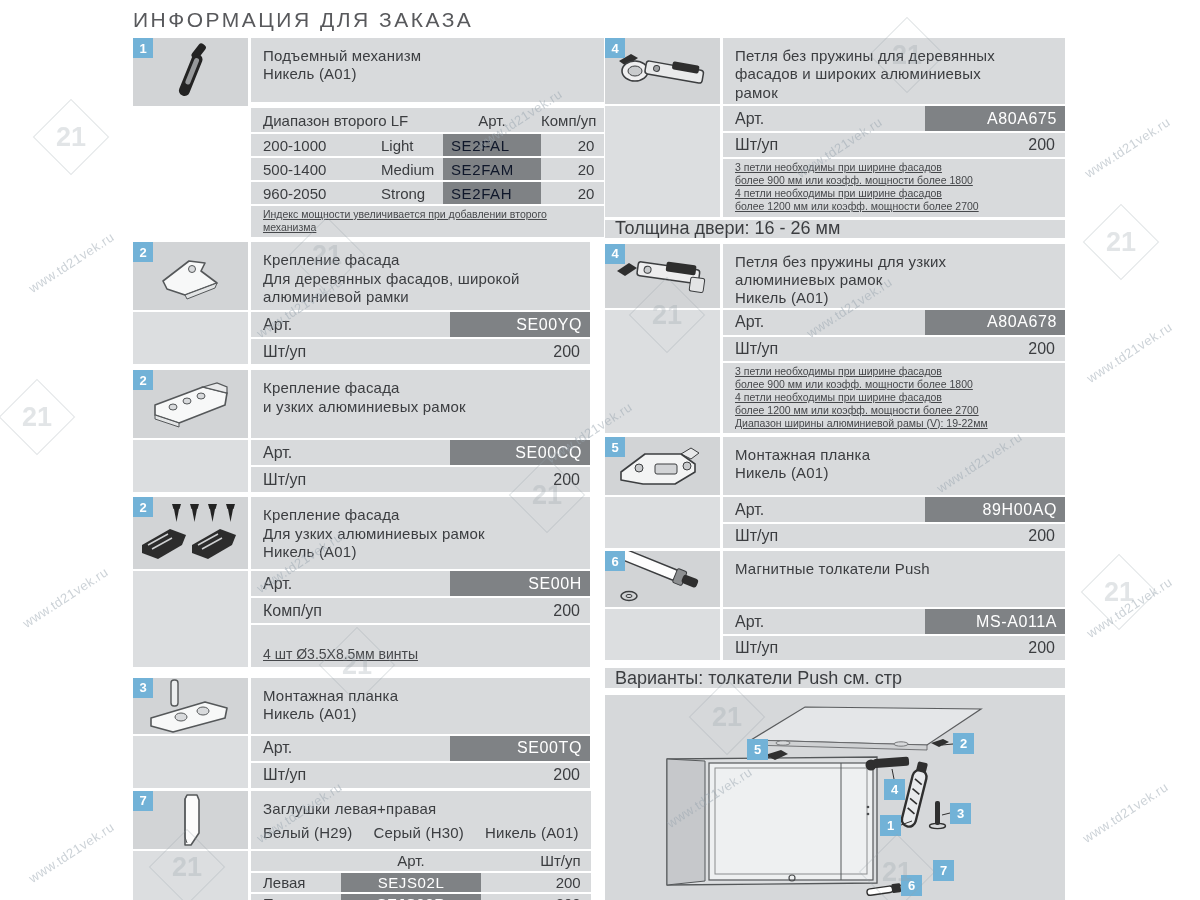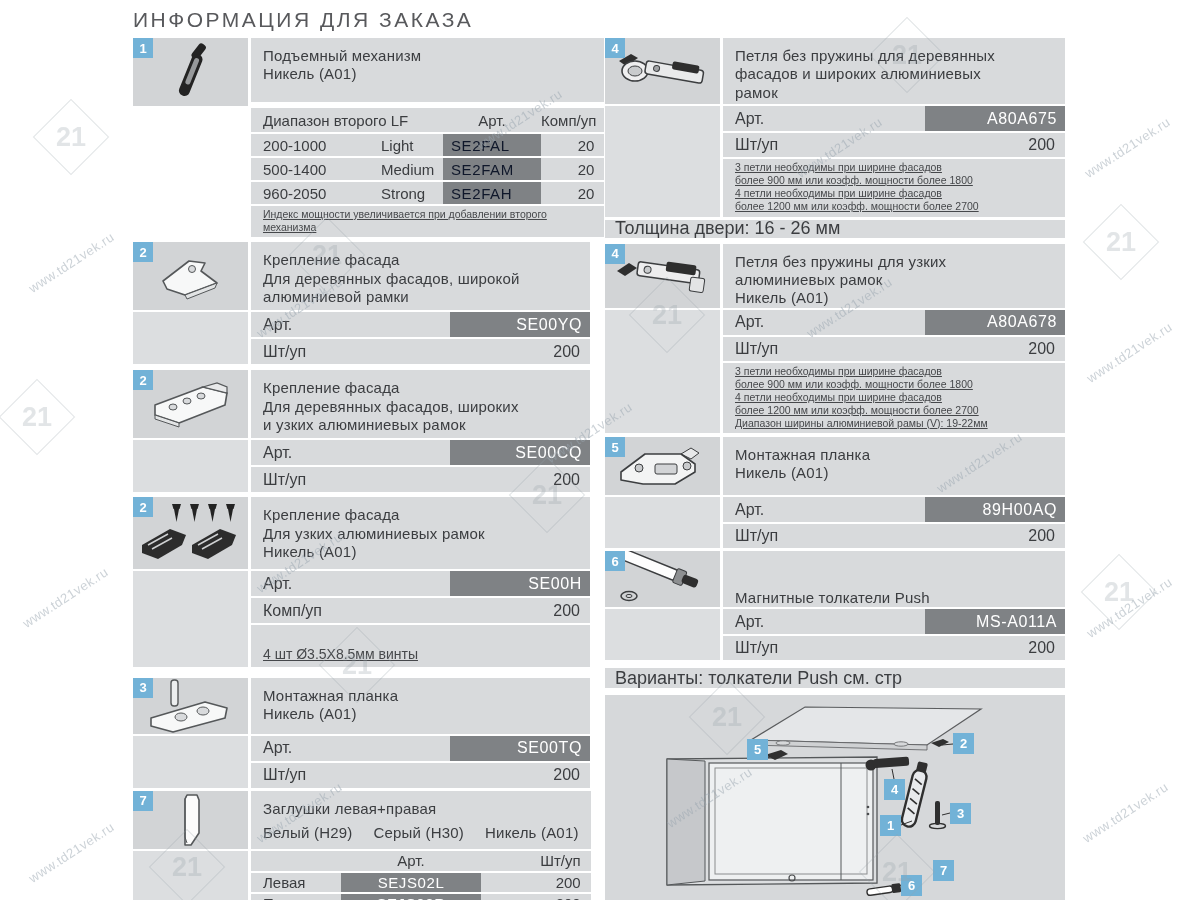--- a/index.html
+++ b/index.html
@@ -140,21 +140,20 @@
           <ellipse cx="30" cy="32" rx="4" ry="3" fill="#d8dadc" stroke="#55585a"></ellipse>
           <ellipse cx="44" cy="26" rx="4" ry="3" fill="#d8dadc" stroke="#55585a"></ellipse>
           <ellipse cx="58" cy="21" rx="4" ry="3" fill="#d8dadc" stroke="#55585a"></ellipse>
           <path d="M60 12 L74 8 L84 12 L84 18 Z" fill="#e8e9ea" stroke="#55585a" stroke-width="1.2"></path>
           <path d="M12 40 L36 48 L36 52 L12 44 Z" fill="#e2e4e5" stroke="#55585a"></path>
         </svg>
       </div>
       <div class="fill" style="top:70px;"></div>
       <div class="tbox" style="height:68px;">
         <div>Крепление фасада</div>
-        <div>Для деревянных фасадов, широких</div>
         <div>и узких алюминиевых рамок</div>
       </div>
       <div class="rrow" style="height:25px;">
         <span>Арт.</span>
         <span class="code">SE00CQ</span>
       </div>
       <div class="rrow" style="height:25px;">
         <span>Шт/уп</span>
         <span class="val">200</span>
       </div>
@@ -370,21 +369,21 @@
           <g transform="rotate(22 52 22)">
             <rect x="6" y="14" width="62" height="11" rx="5.5" fill="#fdfdfd" stroke="#3c3e40" stroke-width="1.5"></rect>
             <rect x="64" y="12" width="10" height="15" rx="2" fill="#8d8f91" stroke="#3c3e40"></rect>
             <rect x="72" y="15" width="16" height="9" rx="3" fill="#2e2e2e"></rect>
           </g>
           <ellipse cx="18" cy="45" rx="8" ry="4.5" fill="none" stroke="#3c3e40" stroke-width="1.5"></ellipse>
           <ellipse cx="18" cy="45" rx="3" ry="1.6" fill="none" stroke="#3c3e40"></ellipse>
         </svg>
       </div>
       <div class="fill" style="top:58px;"></div>
-      <div class="tbox" style="height:56px;display:flex;align-items:flex-end;">
+      <div class="tbox" style="height:56px;display:flex;align-items:flex-start;">
         <div>Магнитные толкатели Push</div>
       </div>
       <div class="rrow" style="height:25px;">
         <span>Арт.</span>
         <span class="code">MS-A011A</span>
       </div>
       <div class="rrow" style="height:24px;">
         <span>Шт/уп</span>
         <span class="val">200</span>
       </div>

